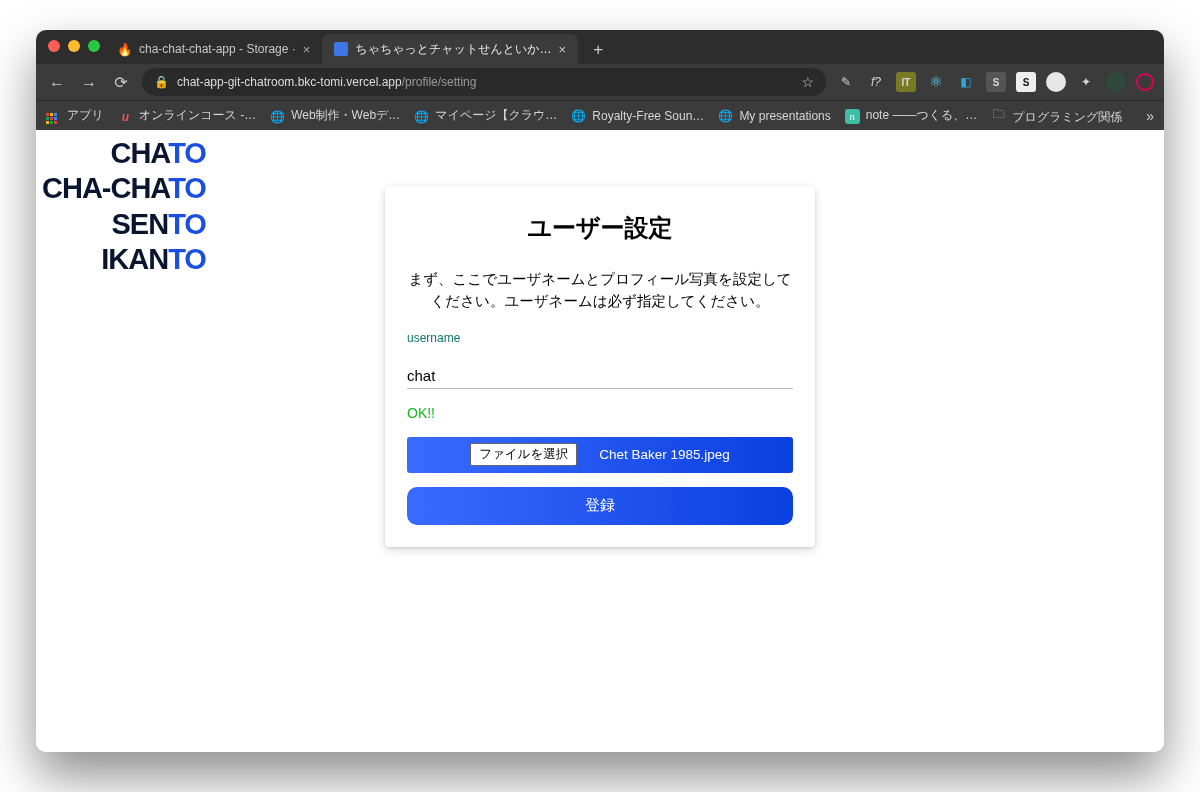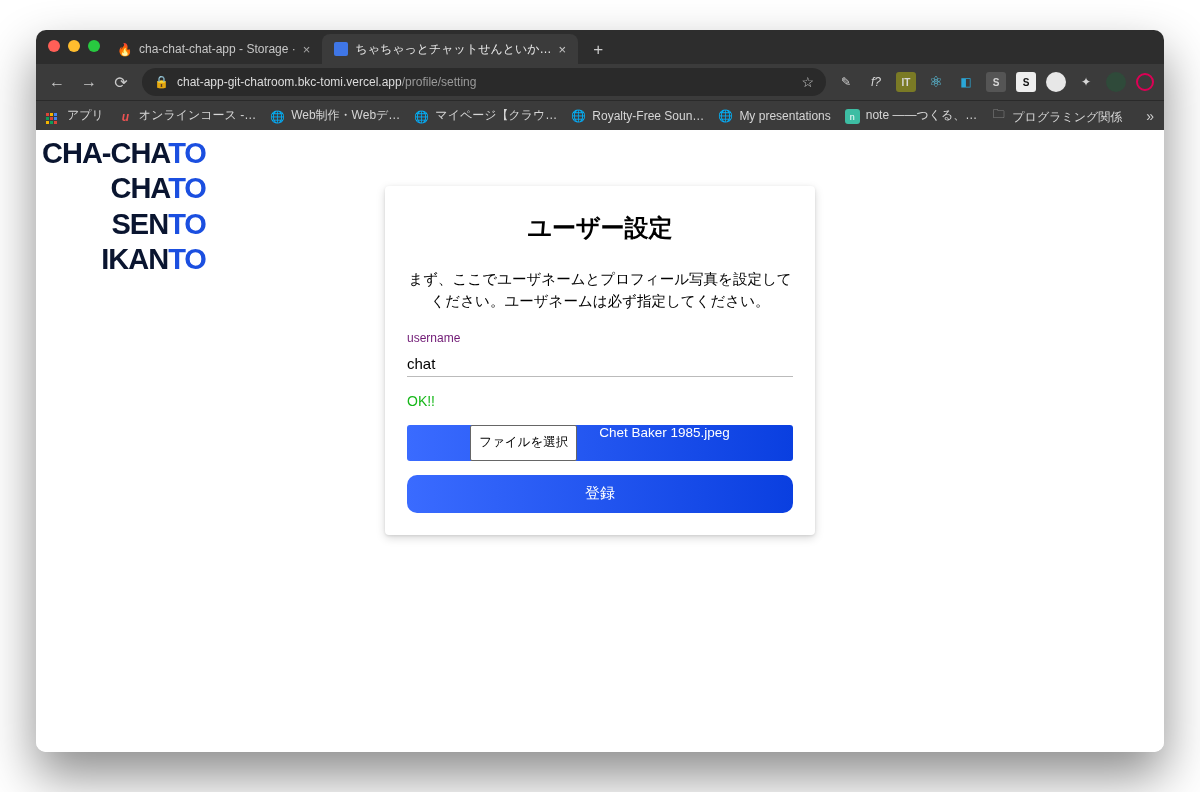--- a/index.html
+++ b/index.html
@@ -83,30 +83,30 @@
   .logo div{ font-size:29px; line-height:1.22; color:#1b4fe0; text-align:right;}
   .logo div .pre{ color:#0a1530;}
   .card {
     position:absolute; left:50%; top:56px; transform:translateX(-50%);
     width:430px; background:#fff; border-radius:4px;
     box-shadow:0 3px 10px rgba(0,0,0,.15), 0 1px 3px rgba(0,0,0,.1);
     padding:26px 22px 22px;
   }
   .card h2{ text-align:center; font-size:24px; font-weight:700; margin-bottom:24px;}
   .card .desc{ font-size:14.5px; line-height:1.55; margin-bottom:18px;text-align:center;}
-  .fld-label{ font-size:12px; color:#701a75; margin-bottom:6px;}
+  .fld-label{ font-size:12px; color:#0f766e; margin-bottom:18px;}
   .fld-input{
     width:100%; border:none; border-bottom:1px solid #bbb; font-size:15px;
     padding:4px 0; outline:none; background:transparent;
   }
   .status-ok{ color:#18b81b; font-size:14px; margin-top:16px;}
   .btnbar{
     margin-top:16px; width:100%; height:36px;
     background:linear-gradient(90deg,#3a6bff 0%,#0a3fe0 100%);
-    border-radius:3px; display:flex; justify-content:center;
+    border-radius:3px; display:flex; align-items:center; justify-content:center;
     color:#fff; font-size:13.5px; position:relative;
   }
   .filebtn{
     background:#fff; color:#000; border:1px solid #666; padding:2px 8px;
     font-size:12.5px; cursor:pointer; border-radius:2px;
   }
   .filename{ margin-left:22px;}
   .submit{
     margin-top:14px; width:100%; height:38px; border:none; cursor:pointer;
     background:linear-gradient(90deg,#3a6bff 0%,#0a3fe0 100%);
@@ -205,22 +205,22 @@
     <div class="bk">
           <span class="ic folder">🗀</span>
           <span>プログラミング関係</span>
         </div>
     <div class="more">»</div>
   </div>
  </div>
 
  <div class="page">
    <div class="logo">
+     <div><span class="pre">CHA</span><span>TO</span></div>
      <div><span class="pre">CHA-CHA</span><span>TO</span></div>
-     <div><span class="pre">CHA</span><span>TO</span></div>
      <div><span class="pre">SEN</span><span>TO</span></div>
      <div><span class="pre">IKAN</span><span>TO</span></div>
    </div>
 
    <div class="card">
      <h2>ユーザー設定</h2>
      <p class="desc">まず、ここでユーザネームとプロフィール写真を設定してください。ユーザネームは必ず指定してください。</p>
      <div class="fld-label">username</div>
      <input class="fld-input" value="chat" style="">
      <div class="status-ok">OK!!</div>

